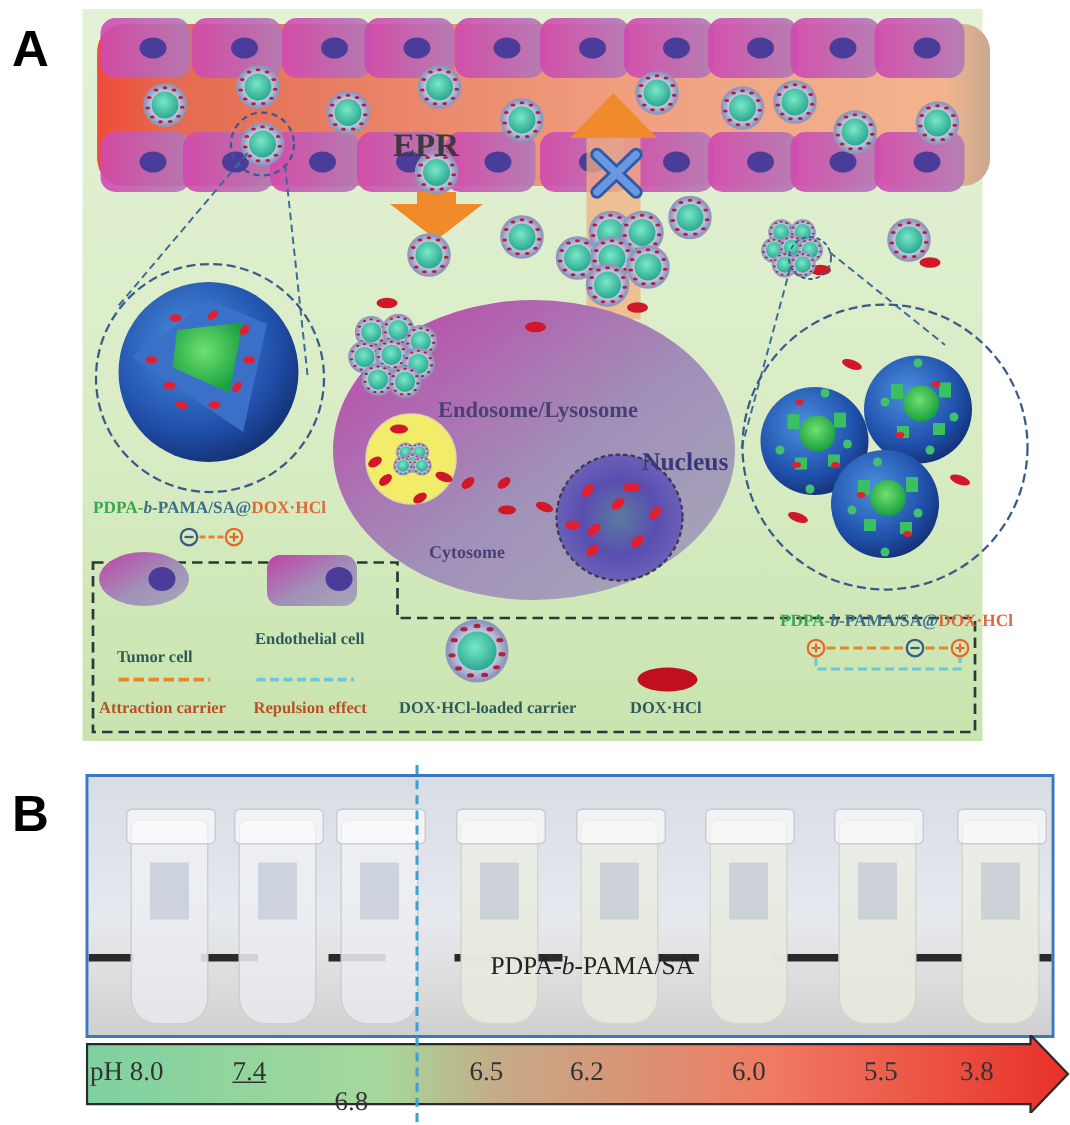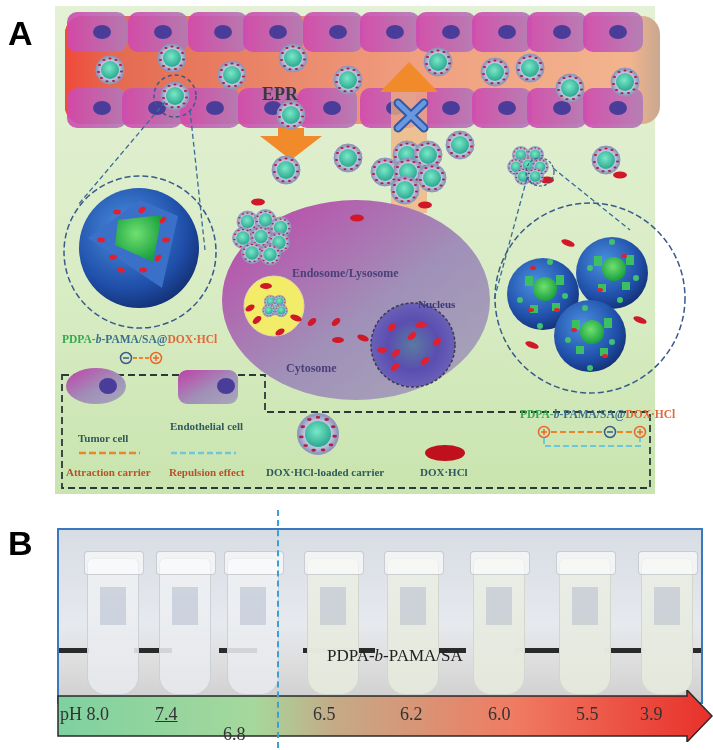--- a/index.html
+++ b/index.html
@@ -6,21 +6,21 @@
   body { width:713px; height:750px; position:relative; overflow:hidden; font-family:"Liberation Serif", serif; }
   .panel-letter { position:absolute; font-family:"Liberation Sans", sans-serif; font-weight:bold; font-size:34px; color:#000; }
   .a-bg { position:absolute; left:55px; top:6px; width:600px; height:488px; background:linear-gradient(180deg,#e4f1d6 0%,#d8ecc4 60%,#c9e4ae 100%); }
   svg.diagram { position:absolute; left:0; top:0; }
   .lbl { position:absolute; font-family:"Liberation Serif", serif; font-weight:bold; white-space:nowrap; }
   .legend-lbl { font-size:11px; color:#2e5a5a; }
   .formula { font-size:11.5px; }
   .f-green { color:#3aa850; }
   .f-teal { color:#3c6f8c; }
   .f-red { color:#e0683a; }
-  .photo { position:absolute; left:57px; top:528px; width:646px; height:176px; border:2px solid #3a78c0; box-sizing:border-box;
+  .photo { position:absolute; left:57px; top:516px; width:646px; height:176px; border:2px solid #3a78c0; box-sizing:border-box;
     background:linear-gradient(180deg,#d8dde4 0%,#e6e9ee 55%,#dcdcdc 80%,#cfcfcf 100%); overflow:hidden; }
   .tube { position:absolute; top:28px; width:50px; height:135px; border-radius:6px 6px 18px 18px; }
   .tube .cap { position:absolute; left:-4px; top:-8px; width:58px; height:22px; border-radius:4px; background:rgba(255,255,255,0.6); border:1px solid rgba(190,195,200,0.8); }
   .tube .window { position:absolute; left:12px; top:28px; width:26px; height:38px; background:rgba(180,190,205,0.55); }
   .clear { background:linear-gradient(180deg,rgba(240,242,245,0.85),rgba(230,232,236,0.9)); border:1px solid rgba(200,205,210,0.9); }
   .cloudy { background:linear-gradient(180deg,rgba(235,238,230,0.95),rgba(228,232,220,1)); border:1px solid rgba(210,214,205,1); }
   .stripe { position:absolute; left:0; top:118px; height:5px; background:#2a2a2a; }
   .photo-label { position:absolute; left:268px; top:116px; font-family:"Liberation Serif", serif; font-size:17px; color:#222; }
   .divider-b { position:absolute; left:277px; top:510px; width:0; height:238px; border-left:2px dashed #3aa0d8; }
   .ph-bar { position:absolute; left:59px; top:693px; width:640px; height:44px; }
@@ -344,23 +344,23 @@
     <circle cx="610" cy="432" r="5.5" fill="none" stroke="#3a5a8a" stroke-width="1.5"></circle>
     <line x1="607" y1="432" x2="613" y2="432" stroke="#3a5a8a" stroke-width="1.5"></line>
     <line x1="617" y1="432" x2="633" y2="432" stroke="#e8862a" stroke-width="2" stroke-dasharray="6,3"></line>
     <circle cx="640" cy="432" r="5.5" fill="none" stroke="#e8682a" stroke-width="1.5"></circle>
     <line x1="637" y1="432" x2="643" y2="432" stroke="#e8682a" stroke-width="1.5"></line>
     <line x1="640" y1="429" x2="640" y2="435" stroke="#e8682a" stroke-width="1.5"></line>
     <path d="M544,438 L544,446 L640,446 L640,438" fill="none" stroke="#6cc8d8" stroke-width="2" stroke-dasharray="6,3"></path>
   </g>
 </svg>
 
-<div class="lbl" style="left:262px;top:84px;font-size:18px;color:#3a3a3a;">EPR</div>
-<div class="lbl" style="left:292px;top:266px;font-size:12px;color:#4a4078;">Endosome/Lysosome</div>
-<div class="lbl" style="left:418px;top:298px;font-size:11px;color:#3a3878;">Nucleus</div>
+<div class="lbl" style="left:262px;top:84px;font-size:22px;color:#3a3a3a;">EPR</div>
+<div class="lbl" style="left:292px;top:266px;font-size:15px;color:#4a4078;">Endosome/Lysosome</div>
+<div class="lbl" style="left:428px;top:298px;font-size:17px;color:#3a3878;">Nucleus</div>
 <div class="lbl" style="left:286px;top:361px;font-size:12px;color:#4a4078;">Cytosome</div>
 
 <div class="lbl formula" style="left:62px;top:333px;">
   <span class="f-green">PDPA-</span><i class="f-teal">b</i><span class="f-teal">-PAMA/SA@</span><span class="f-red">DOX·HCl</span>
 </div>
 <div class="lbl formula" style="left:520px;top:408px;">
   <span class="f-green">PDPA-</span><i class="f-teal">b</i><span class="f-teal">-PAMA/SA@</span><span class="f-red">DOX·HCl</span>
 </div>
 
 <div class="lbl legend-lbl" style="left:78px;top:432px;">Tumor cell</div>
@@ -428,16 +428,16 @@
   </defs>
   <polygon points="1,6 630,6 630,0 655,26 630,52 630,46 1,46" fill="url(#pharrow2)" stroke="#2a2a2a" stroke-width="1.5"></polygon>
 </svg>
 
 <div class="divider-b"></div>
 
 <div class="ph-label" style="left:60px;">pH 8.0</div>
 <div class="ph-label" style="left:155px;text-decoration:underline;">7.4</div>
 <div class="ph-label" style="left:223px;margin-top:20px;">6.8</div>
 <div class="ph-label" style="left:313px;">6.5</div>
-<div class="ph-label" style="left:400px;">6.2</div>
+<div class="ph-label" style="left:380px;">6.2</div>
 <div class="ph-label" style="left:488px;">6.0</div>
 <div class="ph-label" style="left:576px;">5.5</div>
-<div class="ph-label" style="left:640px;">3.9</div>
+<div class="ph-label" style="left:640px;">3.8</div>
 
 </body></html>

